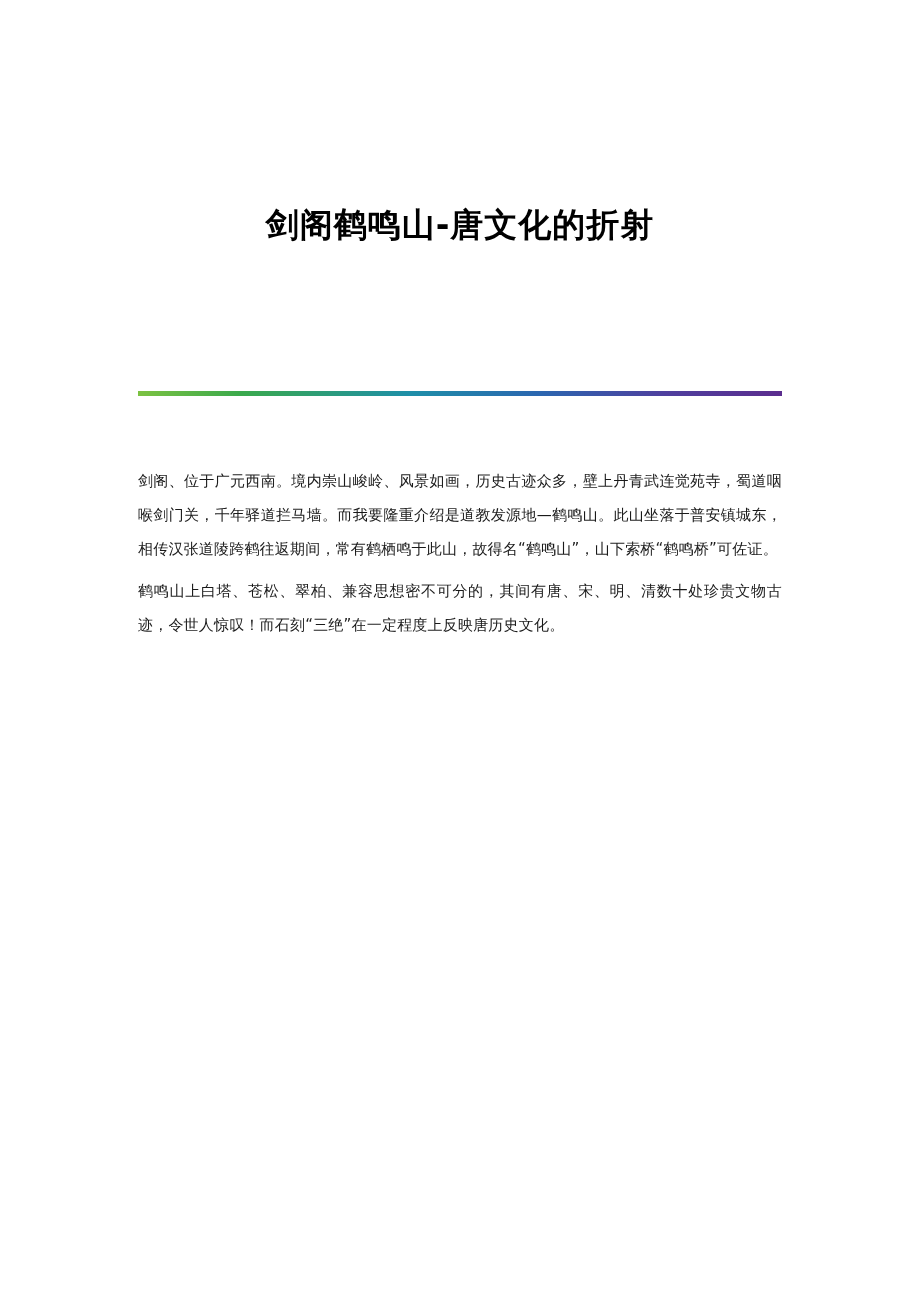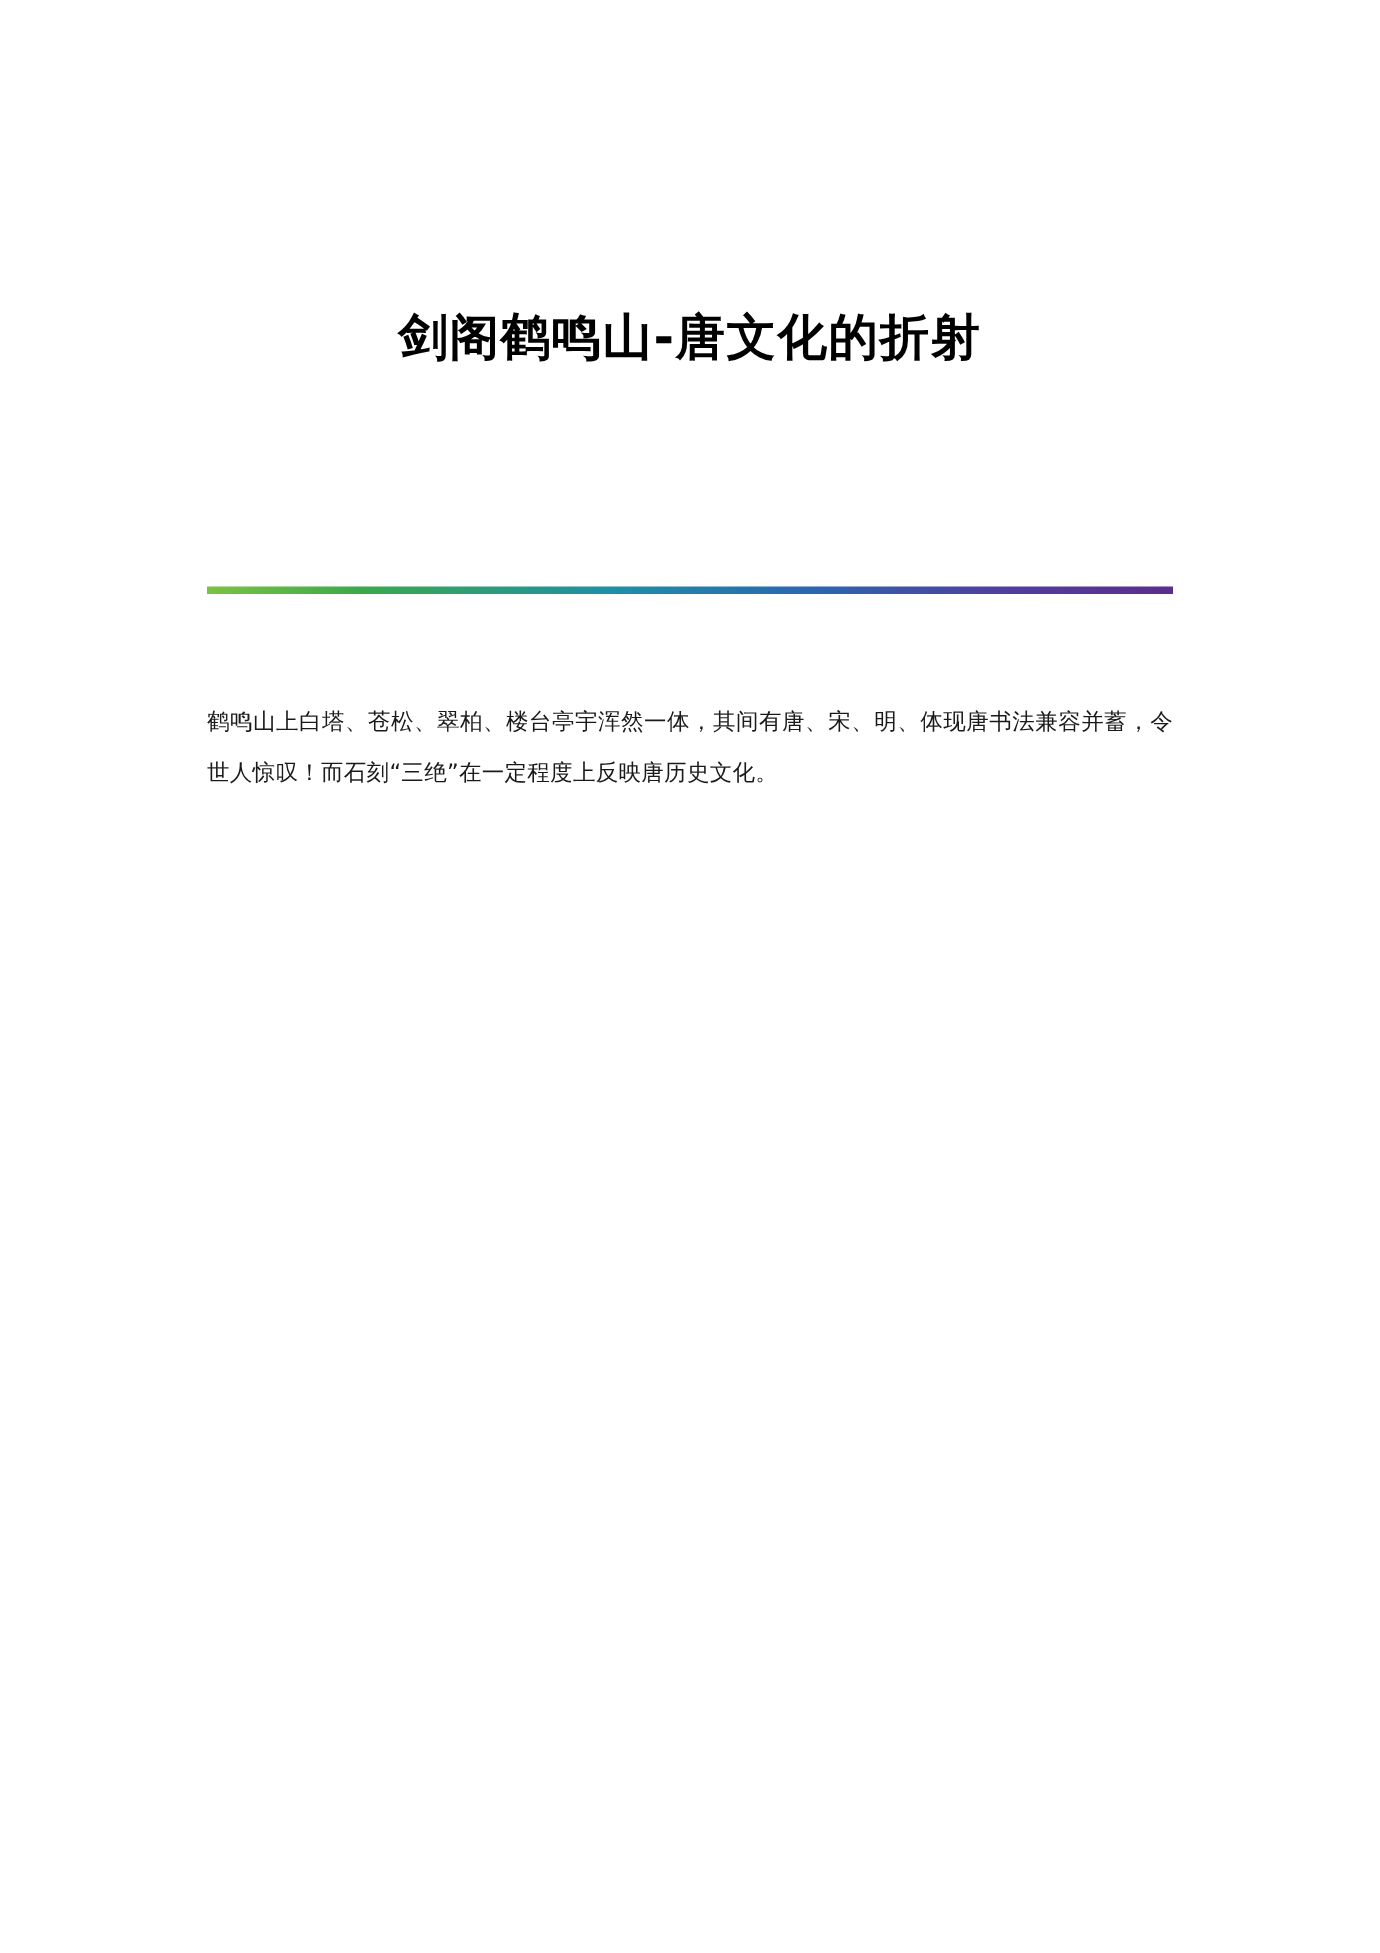--- a/index.html
+++ b/index.html
@@ -62,16 +62,17 @@
 
 <div class="page">
 
   <h1 class="doc-title">剑阁鹤鸣山-唐文化的折射</h1>
 
   <div class="divider-wrap">
     <div class="divider"></div>
   </div>
 
   <div class="body-copy">
-    <p class="para">鹤鸣山上白塔、苍松、翠柏、楼台亭宇浑然一体，其间有唐、宋、明、体现唐书法兼容并蓄，令世人惊叹！而石刻“三绝”在一定程度上反映唐历史文化。</p>
+    <p class="para">剑阁、位于广元西南。境内崇山峻岭、风景如画，历史古迹众多，壁上丹青武连觉苑寺，蜀道咽喉剑门关，千年驿道拦马墙。而我要隆重介绍是道教发源地—鹤鸣山。此山坐落于普安镇城东，相传汉张道陵跨鹤往返期间，常有鹤栖鸣于此山，故得名“鹤鸣山”，山下索桥“鹤鸣桥”可佐证。</p>
+    <p class="para">鹤鸣山上白塔、苍松、翠柏、兼容思想密不可分的，其间有唐、宋、明、清数十处珍贵文物古迹，令世人惊叹！而石刻“三绝”在一定程度上反映唐历史文化。</p>
   </div>
 
 </div>
 
 </body></html>

